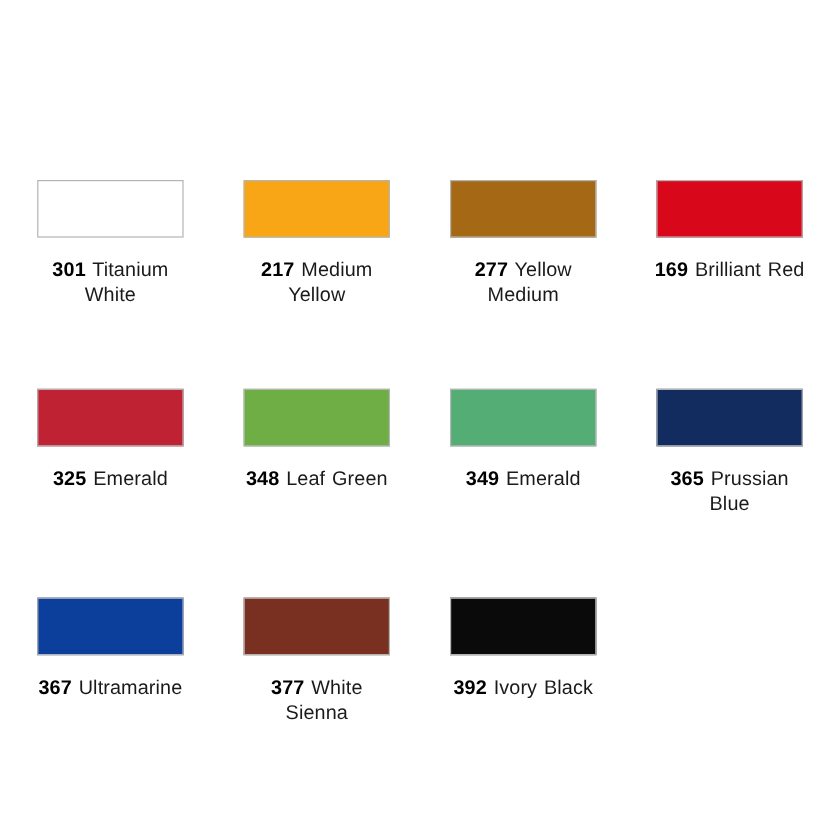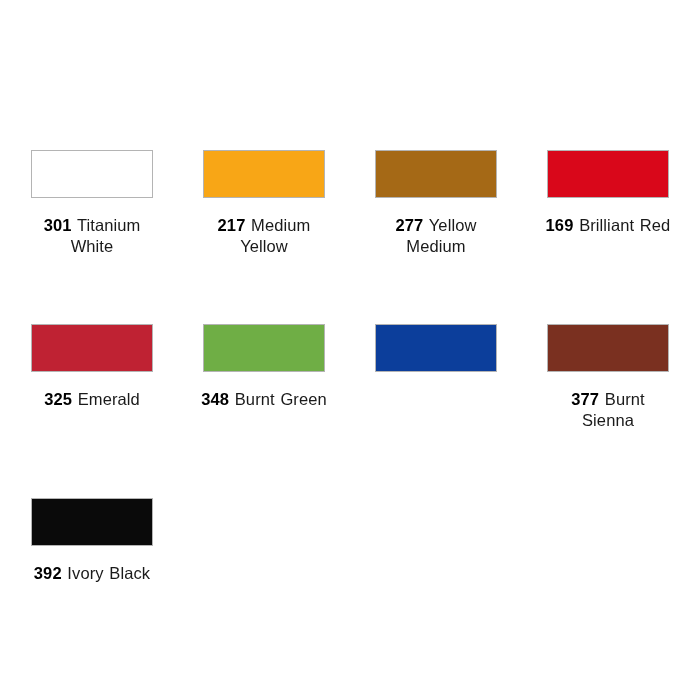--- a/index.html
+++ b/index.html
@@ -79,27 +79,36 @@
       <div class="swatch-cell">
         <div class="swatch-chip" style="background: rgb(217, 7, 26); border-color: rgb(180, 180, 180);"></div>
         <div class="swatch-label"><span class="swatch-code">169</span> <span class="swatch-name">Brilliant Red</span></div>
       </div>
       <div class="swatch-cell">
         <div class="swatch-chip" style="background: rgb(191, 34, 51); border-color: rgb(180, 180, 180);"></div>
         <div class="swatch-label"><span class="swatch-code">325</span> <span class="swatch-name">Emerald</span></div>
       </div>
       <div class="swatch-cell">
         <div class="swatch-chip" style="background: rgb(111, 174, 69); border-color: rgb(180, 180, 180);"></div>
-        <div class="swatch-label"><span class="swatch-code">348</span> <span class="swatch-name">Burnt Green</span></div>
+        <div class="swatch-label"><span class="swatch-code">348</span> <span class="swatch-name">Leaf Green</span></div>
+      </div>
+      <div class="swatch-cell">
+        <div class="swatch-chip" style="background: rgb(85, 173, 118); border-color: rgb(180, 180, 180);"></div>
+        <div class="swatch-label"><span class="swatch-code">349</span> <span class="swatch-name">Emerald</span></div>
+      </div>
+      <div class="swatch-cell">
+        <div class="swatch-chip" style="background: rgb(18, 44, 96); border-color: rgb(180, 180, 180);"></div>
+        <div class="swatch-label"><span class="swatch-code">365</span> <span class="swatch-name">Prussian Blue</span></div>
       </div>
       <div class="swatch-cell">
         <div class="swatch-chip" style="background: rgb(12, 62, 155); border-color: rgb(180, 180, 180);"></div>
+        <div class="swatch-label"><span class="swatch-code">367</span> <span class="swatch-name">Ultramarine</span></div>
       </div>
       <div class="swatch-cell">
         <div class="swatch-chip" style="background: rgb(122, 48, 32); border-color: rgb(180, 180, 180);"></div>
-        <div class="swatch-label"><span class="swatch-code">377</span> <span class="swatch-name">Burnt Sienna</span></div>
+        <div class="swatch-label"><span class="swatch-code">377</span> <span class="swatch-name">White Sienna</span></div>
       </div>
       <div class="swatch-cell">
         <div class="swatch-chip" style="background: rgb(10, 10, 10); border-color: rgb(180, 180, 180);"></div>
         <div class="swatch-label"><span class="swatch-code">392</span> <span class="swatch-name">Ivory Black</span></div>
       </div>
     </div>
 </div>
 
 </body></html>

